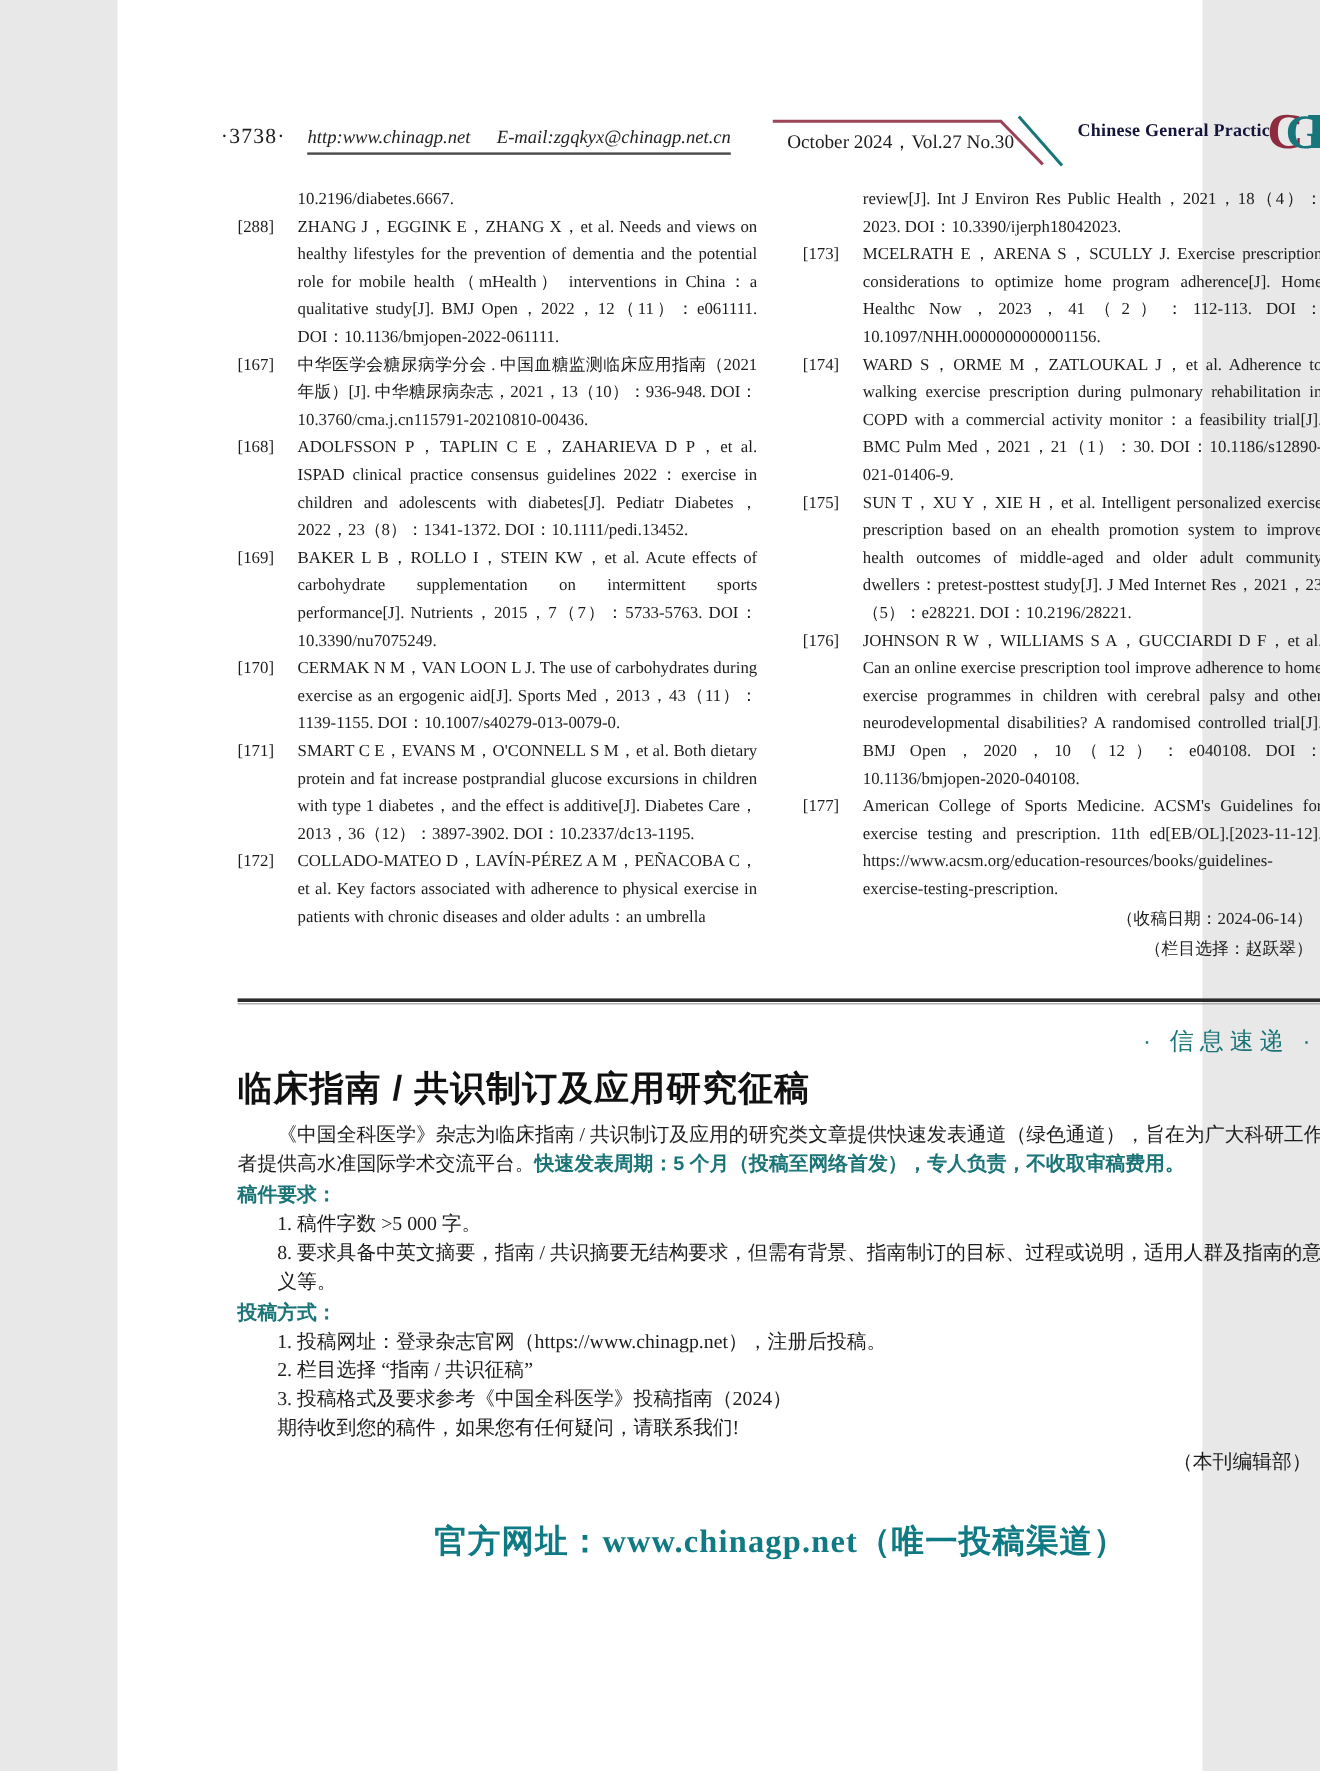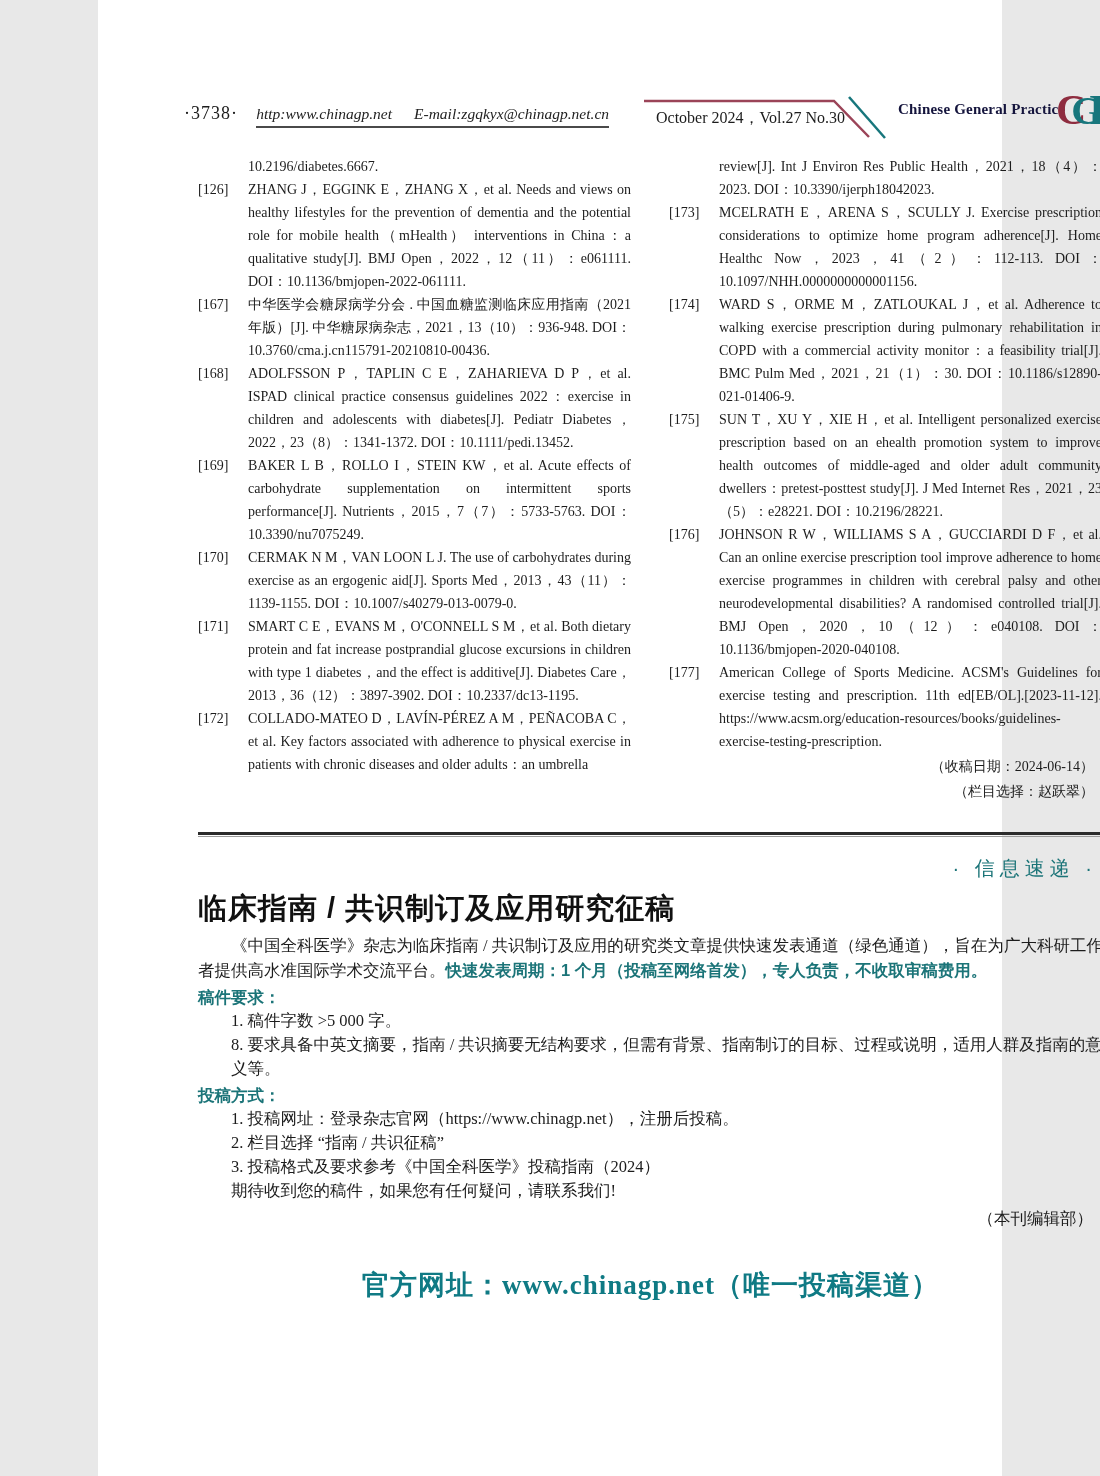--- a/index.html
+++ b/index.html
@@ -85,21 +85,21 @@
     <path d="M 8 7 L 198 7 L 233 43" stroke="#9b4458" stroke-width="2.5" fill="none"></path>
     <path d="M 213 3 L 249 44" stroke="#17767c" stroke-width="2.5" fill="none"></path>
   </svg>
   <div class="hdr-issue">October 2024，Vol.27 No.30</div>
   <div class="hdr-journal">Chinese General Practice</div>
   <div class="hdr-logo"><span class="lc">C</span><span class="lg">G</span><span class="lp">P</span></div>
 
   <div class="refs">
     <div class="ref-col">
       <div class="ref"><span class="ref-m"></span><span>10.2196/diabetes.6667.</span></div>
-      <div class="ref"><span class="ref-m">[126]</span><span>ZHANG J，EGGINK E，ZHANG X，et al. Needs and views on healthy lifestyles for the prevention of dementia and the potential role for mobile health（mHealth） interventions in China：a qualitative study[J]. BMJ Open，2022，12（11）：e061111. DOI：10.1136/bmjopen-2022-061111.</span></div>
+      <div class="ref"><span class="ref-m">[288]</span><span>ZHANG J，EGGINK E，ZHANG X，et al. Needs and views on healthy lifestyles for the prevention of dementia and the potential role for mobile health（mHealth） interventions in China：a qualitative study[J]. BMJ Open，2022，12（11）：e061111. DOI：10.1136/bmjopen-2022-061111.</span></div>
       <div class="ref"><span class="ref-m">[167]</span><span>中华医学会糖尿病学分会 . 中国血糖监测临床应用指南（2021年版）[J]. 中华糖尿病杂志，2021，13（10）：936-948. DOI：10.3760/cma.j.cn115791-20210810-00436.</span></div>
       <div class="ref"><span class="ref-m">[168]</span><span>ADOLFSSON P，TAPLIN C E，ZAHARIEVA D P，et al. ISPAD clinical practice consensus guidelines 2022：exercise in children and adolescents with diabetes[J]. Pediatr Diabetes，2022，23（8）：1341-1372. DOI：10.1111/pedi.13452.</span></div>
       <div class="ref"><span class="ref-m">[169]</span><span>BAKER L B，ROLLO I，STEIN KW，et al. Acute effects of carbohydrate supplementation on intermittent sports performance[J]. Nutrients，2015，7（7）：5733-5763. DOI：10.3390/nu7075249.</span></div>
       <div class="ref"><span class="ref-m">[170]</span><span>CERMAK N M，VAN LOON L J. The use of carbohydrates during exercise as an ergogenic aid[J]. Sports Med，2013，43（11）：1139-1155. DOI：10.1007/s40279-013-0079-0.</span></div>
       <div class="ref"><span class="ref-m">[171]</span><span>SMART C E，EVANS M，O'CONNELL S M，et al. Both dietary protein and fat increase postprandial glucose excursions in children with type 1 diabetes，and the effect is additive[J]. Diabetes Care，2013，36（12）：3897-3902. DOI：10.2337/dc13-1195.</span></div>
       <div class="ref"><span class="ref-m">[172]</span><span>COLLADO-MATEO D，LAVÍN-PÉREZ A M，PEÑACOBA C，et al. Key factors associated with adherence to physical exercise in patients with chronic diseases and older adults：an umbrella</span></div>
     </div>
     <div class="ref-col">
       <div class="ref"><span class="ref-m"></span><span>review[J]. Int J Environ Res Public Health，2021，18（4）：2023. DOI：10.3390/ijerph18042023.</span></div>
       <div class="ref"><span class="ref-m">[173]</span><span>MCELRATH E，ARENA S，SCULLY J. Exercise prescription considerations to optimize home program adherence[J]. Home Healthc Now，2023，41（2）：112-113. DOI：10.1097/NHH.0000000000001156.</span></div>
@@ -110,21 +110,21 @@
       <div class="back-line">（收稿日期：2024-06-14）</div>
       <div class="back-line">（栏目选择：赵跃翠）</div>
     </div>
   </div>
 
   <div class="divider"></div>
 
   <div class="ann">
     <div class="badge">· 信息速递 ·</div>
     <div class="ann-title">临床指南 / 共识制订及应用研究征稿</div>
-    <div class="ann-p"><span>《中国全科医学》杂志为临床指南 / 共识制订及应用的研究类文章提供快速发表通道（绿色通道），旨在为广大科研工作者提供高水准国际学术交流平台。</span><span class="teal-strong">快速发表周期：1 个月（投稿至网络首发），专人负责，不收取审稿费用。</span></div>
+    <div class="ann-p"><span>《中国全科医学》杂志为临床指南 / 共识制订及应用的研究类文章提供快速发表通道（绿色通道），旨在为广大科研工作者提供高水准国际学术交流平台。</span><span class="teal-strong">快速发表周期：5 个月（投稿至网络首发），专人负责，不收取审稿费用。</span></div>
     <div class="ann-h">稿件要求：</div>
     <div class="ann-item">1. 稿件字数 &gt;5 000 字。</div>
     <div class="ann-item">8. 要求具备中英文摘要，指南 / 共识摘要无结构要求，但需有背景、指南制订的目标、过程或说明，适用人群及指南的意义等。</div>
     <div class="ann-h">投稿方式：</div>
     <div class="ann-item">1. 投稿网址：登录杂志官网（https://www.chinagp.net），注册后投稿。</div>
     <div class="ann-item">2. 栏目选择 “指南 / 共识征稿”</div>
     <div class="ann-item">3. 投稿格式及要求参考《中国全科医学》投稿指南（2024）</div>
     <div class="ann-item">期待收到您的稿件，如果您有任何疑问，请联系我们!</div>
     <div class="ann-sign">（本刊编辑部）</div>
     <div class="footer-banner">官方网址：www.chinagp.net（唯一投稿渠道）</div>

